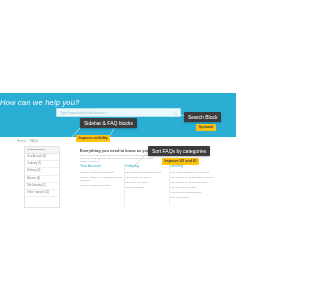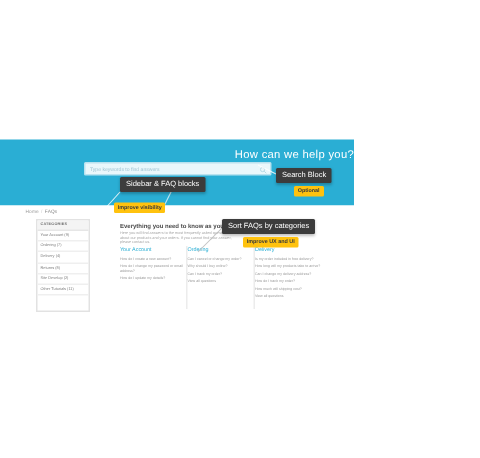--- a/index.html
+++ b/index.html
@@ -12,23 +12,24 @@
   }
   #stage{position:absolute;left:0;top:0;width:236px;height:305px;background:#fff;overflow:hidden;}
 
   
   .hero{
     position:absolute;left:0;top:93px;width:236px;height:44px;
     background:#2aaed4;
   }
   .hero-title{
     position:absolute;left:0;top:98px;width:236px;
-    text-align:right;color:#ffffff;
+    text-align:left;color:#ffffff;
     font-size:7.5px;font-weight:400;letter-spacing:.2px;
     white-space:nowrap;
+    font-style:italic;
   }
   .search-wrap{
     position:absolute;left:56px;top:108px;width:125px;height:9px;
     background:#eaf7fb;border:1px solid #b9e2ef;border-radius:1px;
     box-sizing:border-box;
   }
   .search-input{
     position:absolute;left:3px;top:0;right:10px;height:9px;line-height:9px;
     font-size:3.4px;color:#9fc4d2;white-space:nowrap;overflow:hidden;
   }

